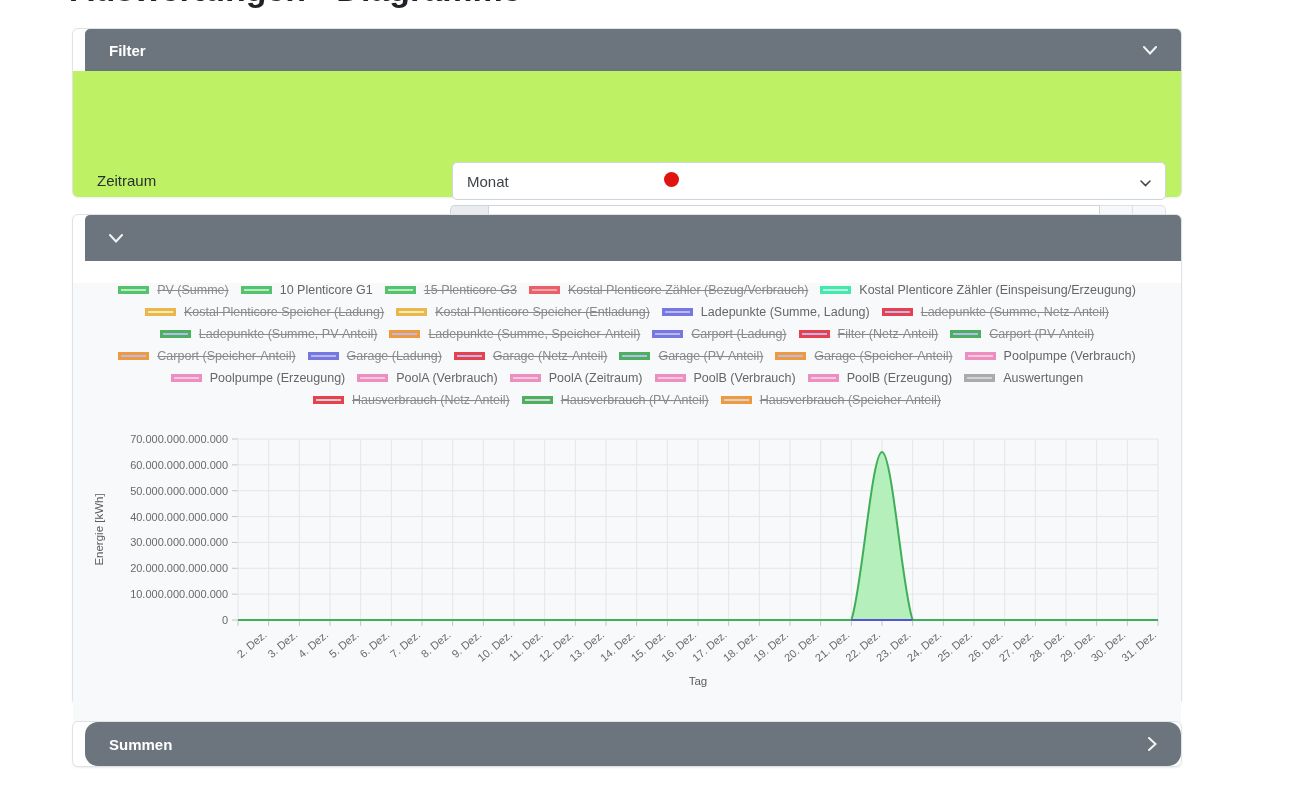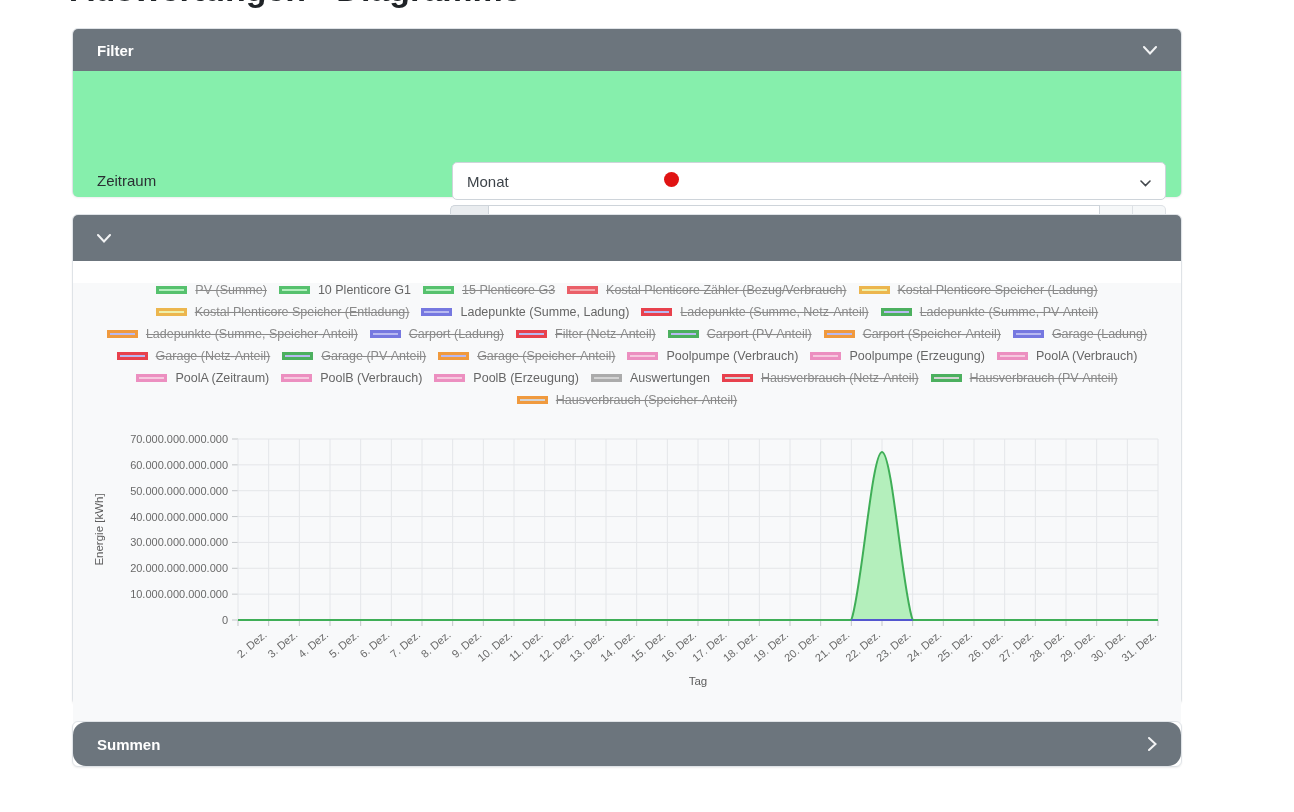--- a/index.html
+++ b/index.html
@@ -6,30 +6,30 @@
   html,body { background:#fff; }
   body { font-family:"Liberation Sans", sans-serif; }
   .page { position:relative; width:1294px; height:812px; background:#fff; overflow:hidden; }
 
   .title-clip { position:absolute; left:70px; top:0; height:14px; width:700px; overflow:hidden; }
   .title-clip h1 { margin-top:-30px; font-size:34px; font-weight:600; color:#1f2327; white-space:nowrap; }
 
   .card { position:absolute; left:72px; width:1110px; border:1px solid #dfe3e7; border-radius:6px;
           box-shadow:0 1px 2px rgba(0,0,0,0.07); background:#fff; }
   .card-header { height:42px; background:#6c757d; color:#fff; font-size:15px; font-weight:700;
-                 display:flex; align-items:center; padding:0 24px; border-radius:5px 5px 0 0; cursor:pointer; }
+                 display:flex; align-items:center; padding:0 24px; border-radius:5px 5px 0 0; cursor:pointer;margin-left:12px; }
   .card-header .hd-label { flex:1; }
   .chev { display:flex; align-items:center; }
   .card.filter { top:28px; height:169px; }
   .card.diagramm { top:214px; height:491px; }
   .card.diagramm .card-header { height:46px; }
   .card.summen { top:721px; height:46px; border-radius:6px; }
   .card.summen .card-header { height:44px; border-radius:13px; }
 
-  .filter-body { position:relative; height:126px; background:#86efac; border-radius:0 0 5px 5px; }
+  .filter-body { position:relative; height:126px; background:#bef264; border-radius:0 0 5px 5px; }
   .f-label { position:absolute; left:24px; font-size:15px; color:#2b2f33; }
   .lab-zeitraum { top:101px; }
   .lab-monat { top:144px; }
 
   .select-box { position:absolute; left:379px; top:91px; width:714px; height:38px; background:#fff;
                 border:1px solid #ced4da; border-radius:5px; display:flex; align-items:center;
                 padding:0 14px; font-size:15px; color:#3e444a; cursor:pointer; }
   .select-box .sel-val { flex:1; }
 
   .red-dot { position:absolute; left:591px; top:101px; width:15px; height:15px; border-radius:50%;
@@ -141,20 +141,24 @@
             <span class="legend-box" style="background: rgb(178, 239, 189); border-color: rgb(86, 193, 110);"></span>
             <span class="legend-lbl">10 Plenticore G1</span>
           </div>
           <div class="legend-item">
             <span class="legend-box" style="background: rgb(178, 239, 189); border-color: rgb(86, 193, 110);"></span>
             <span class="legend-lbl struck">15 Plenticore G3</span>
           </div>
           <div class="legend-item">
             <span class="legend-box" style="background: rgb(244, 167, 171); border-color: rgb(234, 95, 104);"></span>
             <span class="legend-lbl struck">Kostal Plenticore Zähler (Bezug/Verbrauch)</span>
+          </div>
+          <div class="legend-item">
+            <span class="legend-box" style="background: rgb(178, 253, 228); border-color: rgb(69, 232, 168);"></span>
+            <span class="legend-lbl">Kostal Plenticore Zähler (Einspeisung/Erzeugung)</span>
           </div>
           <div class="legend-item">
             <span class="legend-box" style="background: rgb(238, 240, 171); border-color: rgb(236, 182, 78);"></span>
             <span class="legend-lbl struck">Kostal Plenticore Speicher (Ladung)</span>
           </div>
           <div class="legend-item">
             <span class="legend-box" style="background: rgb(238, 240, 171); border-color: rgb(236, 182, 78);"></span>
             <span class="legend-lbl struck">Kostal Plenticore Speicher (Entladung)</span>
           </div>
           <div class="legend-item">

